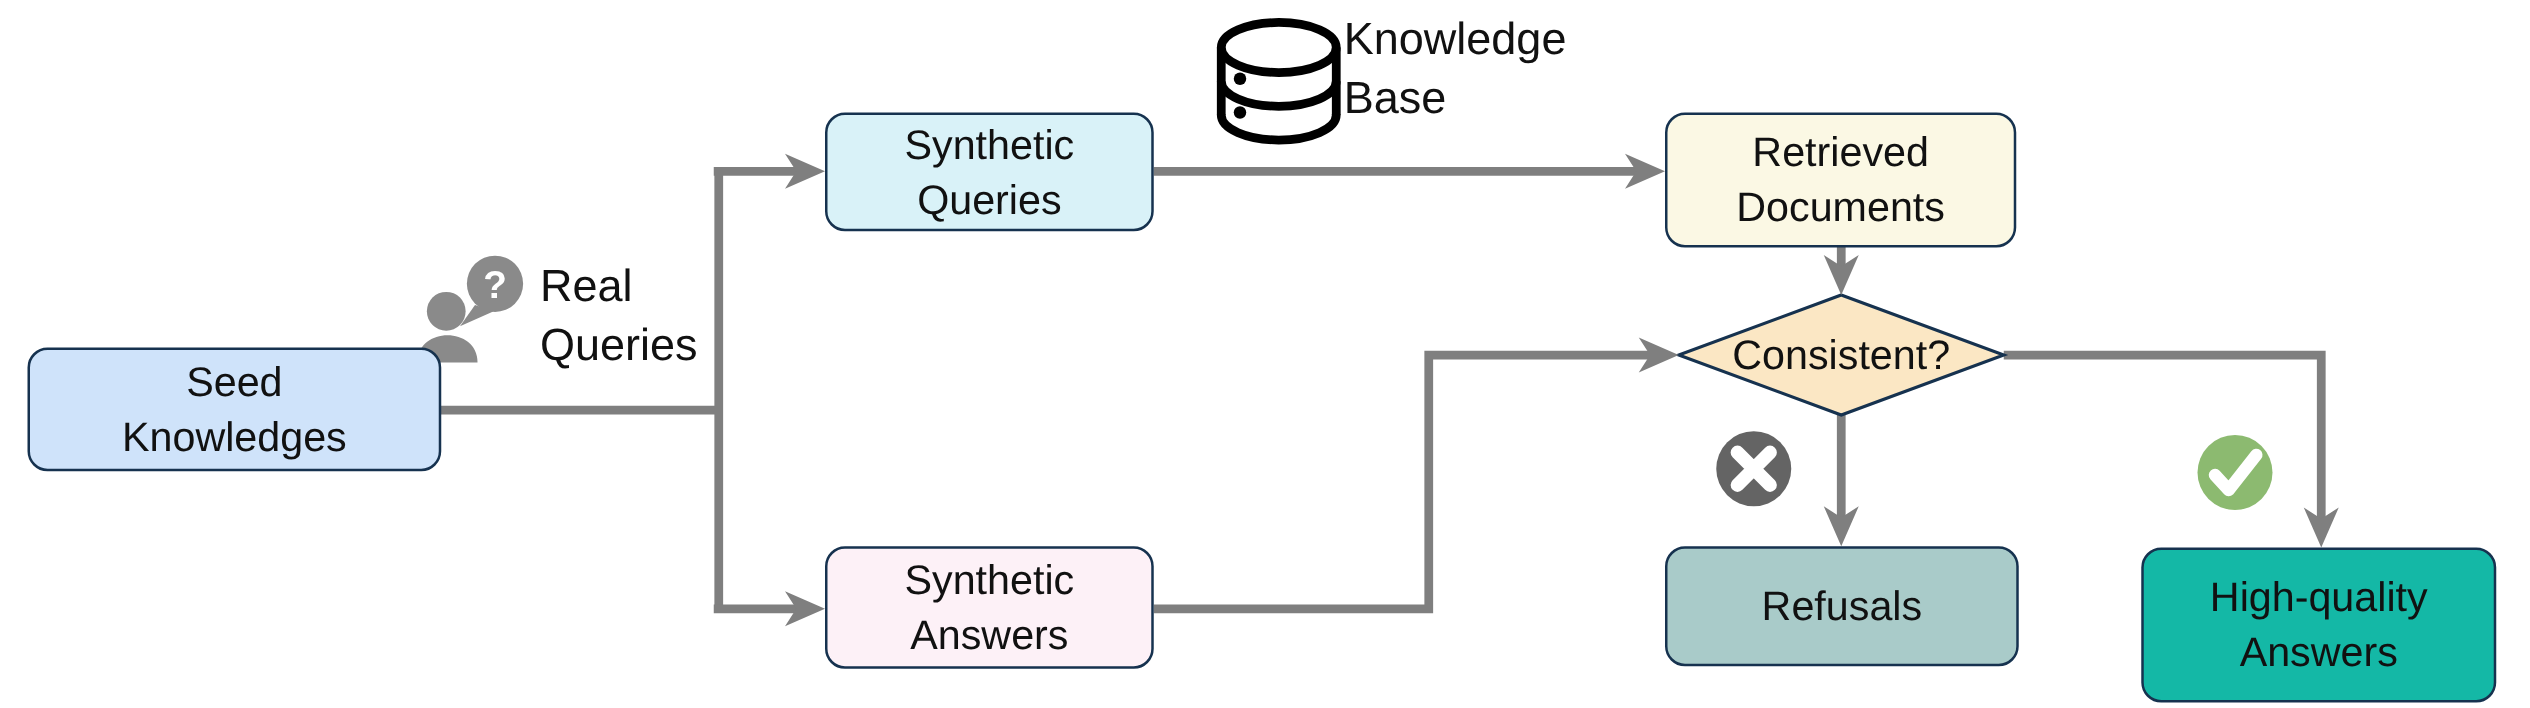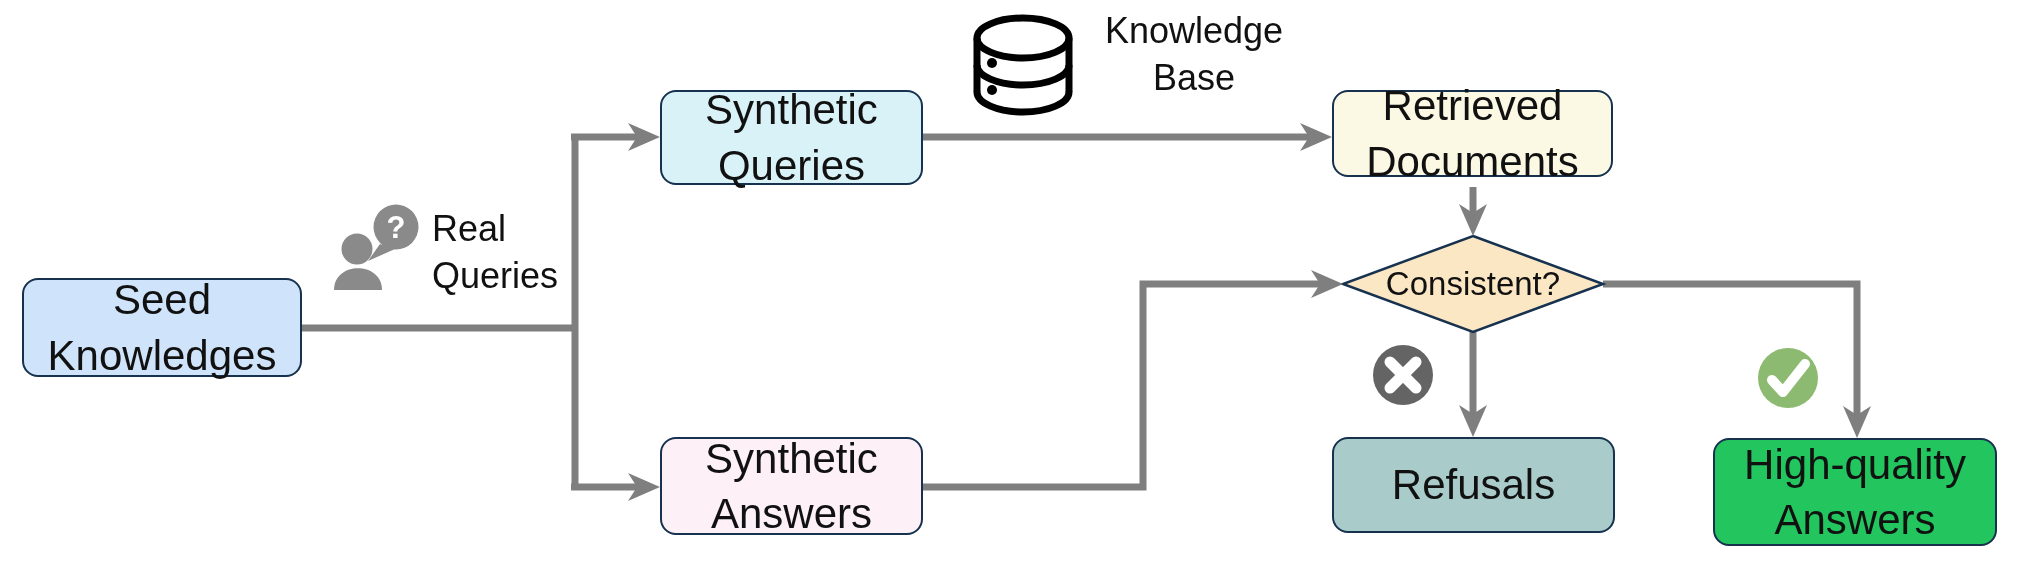--- a/index.html
+++ b/index.html
@@ -10,40 +10,40 @@
     font-family:"Liberation Sans","DejaVu Sans",sans-serif;
     color:#111111;
     overflow:hidden;
   }
   .layer{position:absolute;left:0;top:0;}
   .node{
     position:absolute;
     display:flex;align-items:center;justify-content:center;
     text-align:center;white-space:pre-line;
     border:2.5px solid #16324f;border-radius:16px;
-    font-size:42px;line-height:1.32;
+    font-size:33px;line-height:1.32;
     box-sizing:border-box;
   }
-  .node-seed{left:22px;top:278px;width:280px;height:99px;background:#cfe3fa;}
+  .node-seed{left:22px;top:278px;width:331px;height:99px;background:#cfe3fa;}
   .node-synq{left:660px;top:90px;width:263px;height:95px;background:#d9f2f8;}
-  .node-retr{left:1332px;top:90px;width:281px;height:87px;background:#fbf8e4;}
+  .node-retr{left:1332px;top:90px;width:281px;height:108px;background:#fbf8e4;}
   .node-syna{left:660px;top:437px;width:263px;height:98px;background:#fdf1f7;}
   .node-refu{left:1332px;top:437px;width:283px;height:96px;background:#a9cbc9;text-align:center;}
-  .node-high{left:1713px;top:438px;width:284px;height:108px;background:#22c55e;}
+  .node-high{left:1713px;top:438px;width:284px;height:124px;background:#14b8a6;}
   .diamond-label{
     position:absolute;left:1343px;top:238px;width:260px;height:92px;
     display:flex;align-items:center;justify-content:center;
     font-size:33px;text-align:left;
   }
   .float-label{
     position:absolute;white-space:pre-line;
     font-size:36px;line-height:1.3;color:#111111;
   }
   .label-realq{left:432px;top:206px;}
-  .label-kb{left:1105px;top:8px;text-align:center;}
+  .label-kb{left:1075px;top:8px;}
 </style>
 </head>
 <body>
 
 <div class="stage">
 
   <svg class="layer" width="2024" height="566" viewBox="0 0 2024 566">
 
     <g stroke="#7f7f7f" stroke-width="7" fill="none">
       <path d="M302,328 H575 M575,137 V487"></path>

